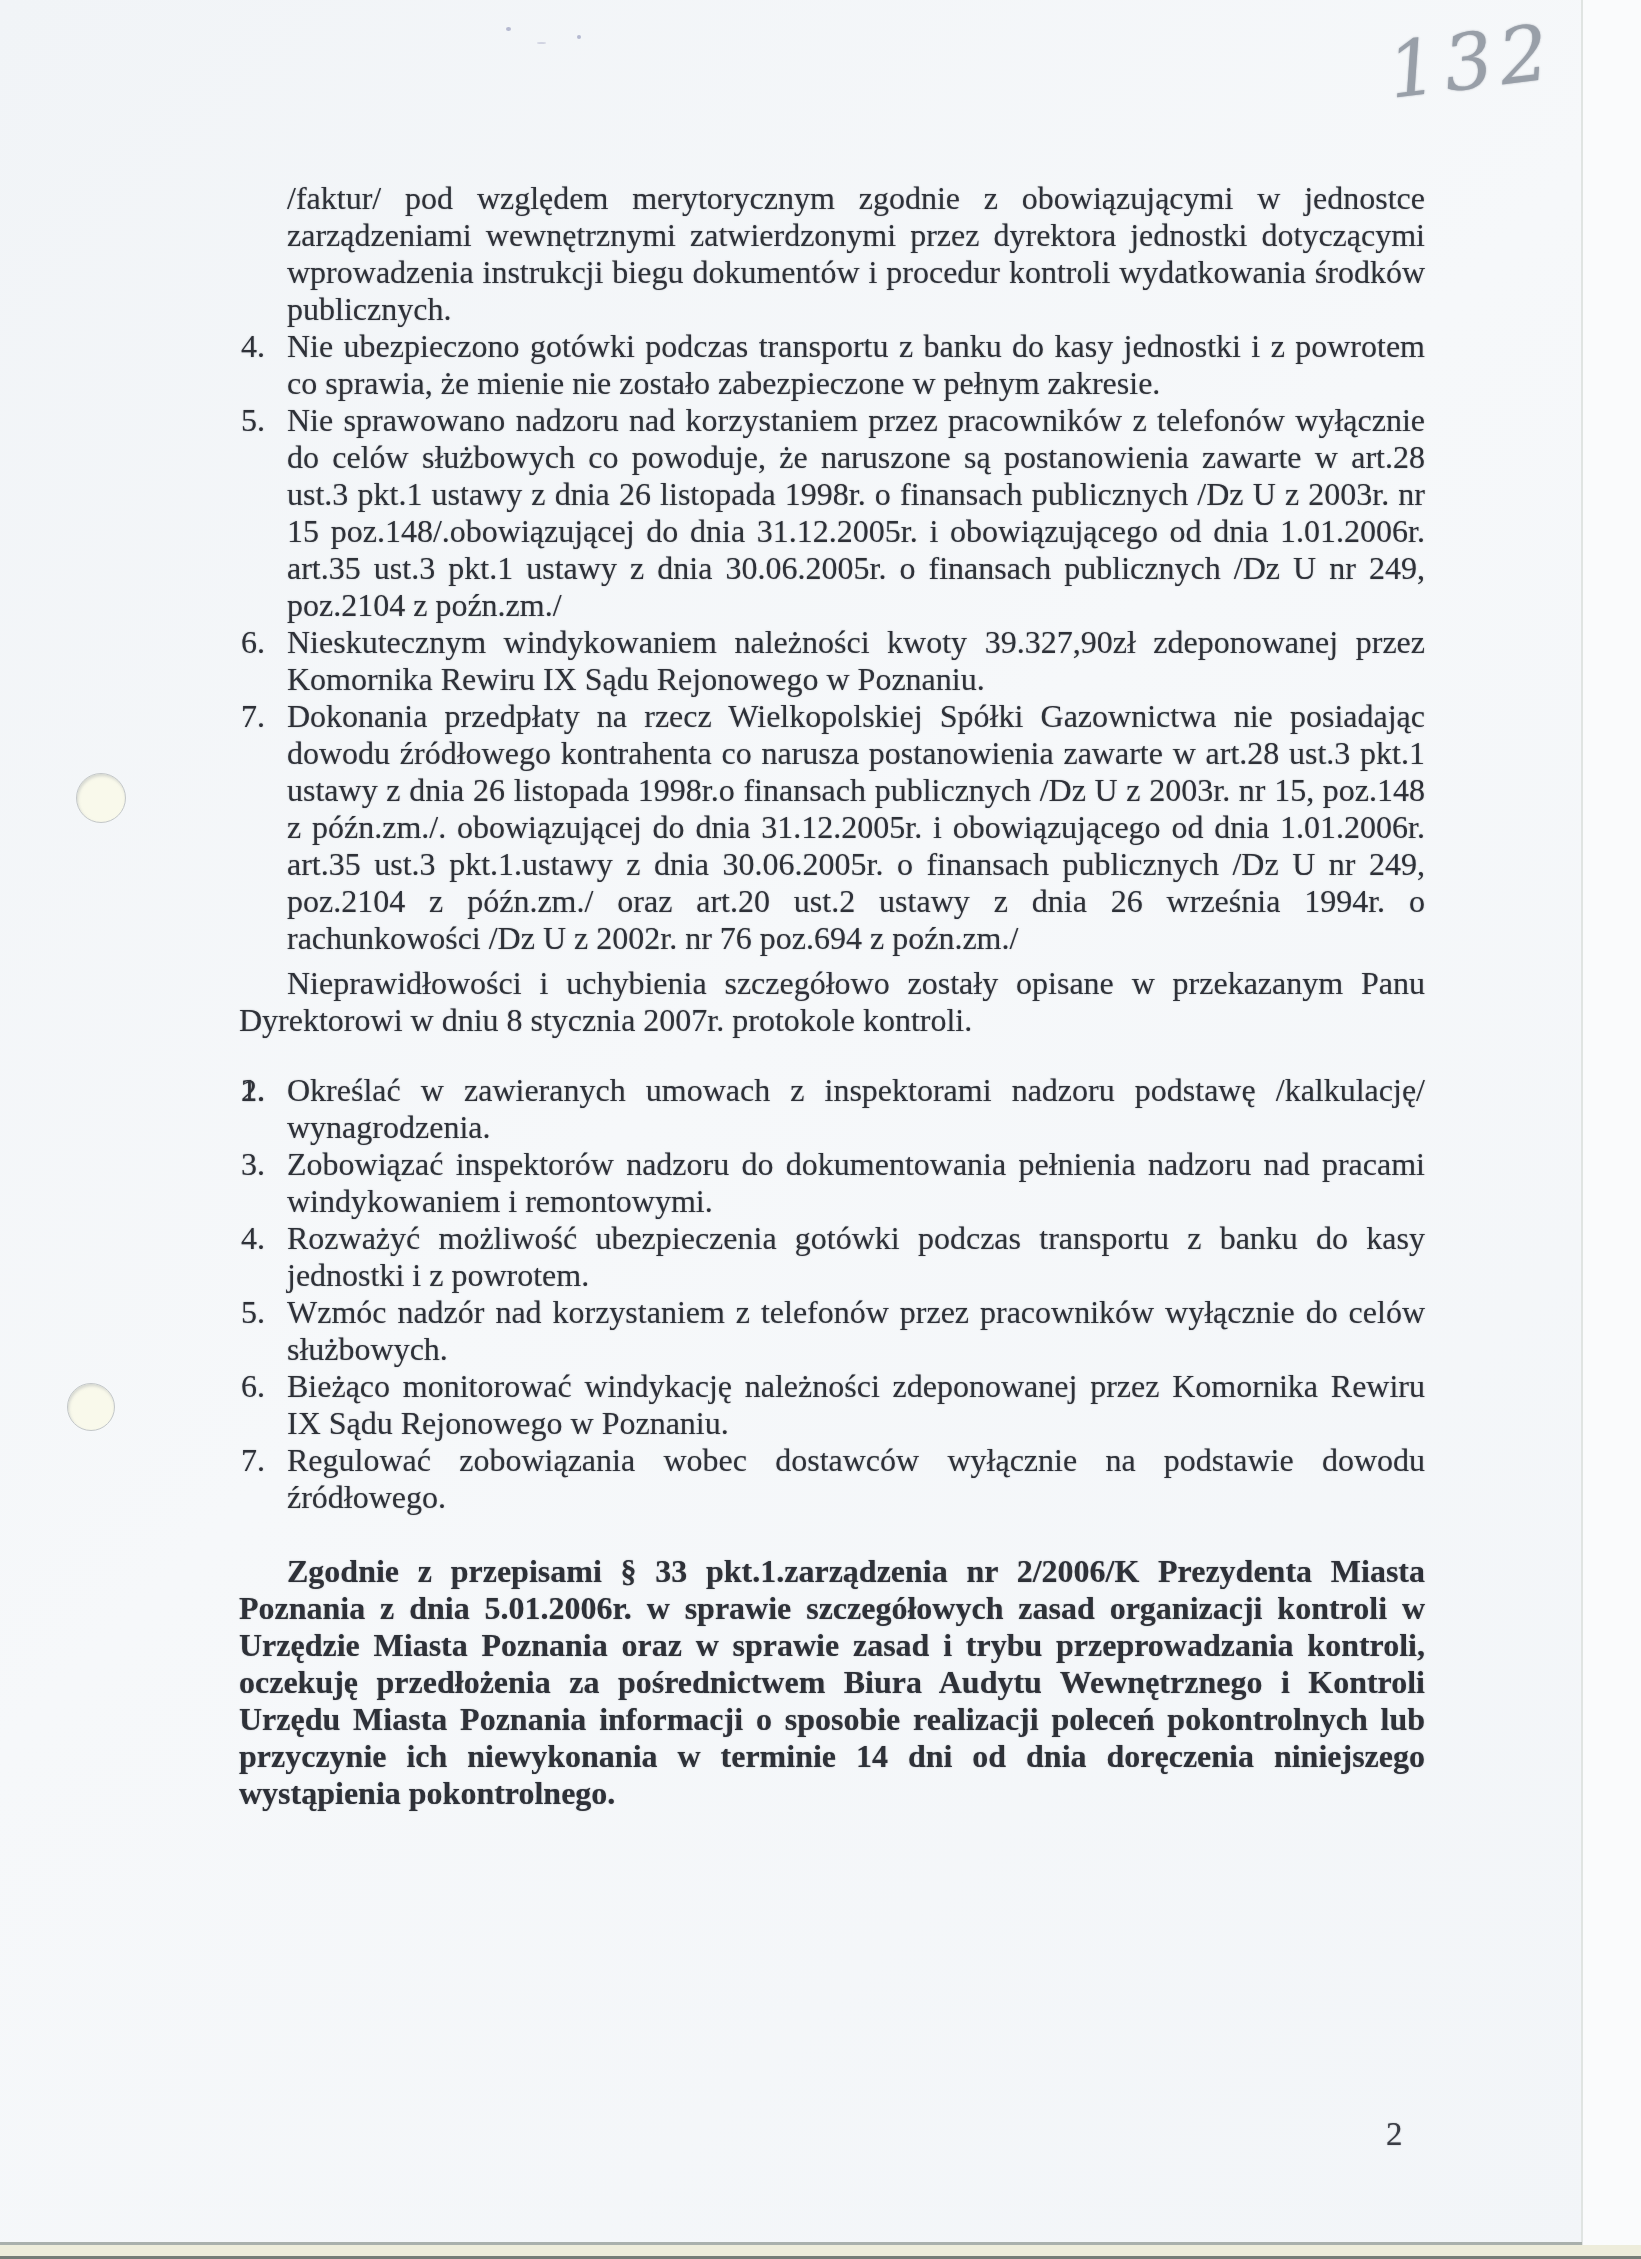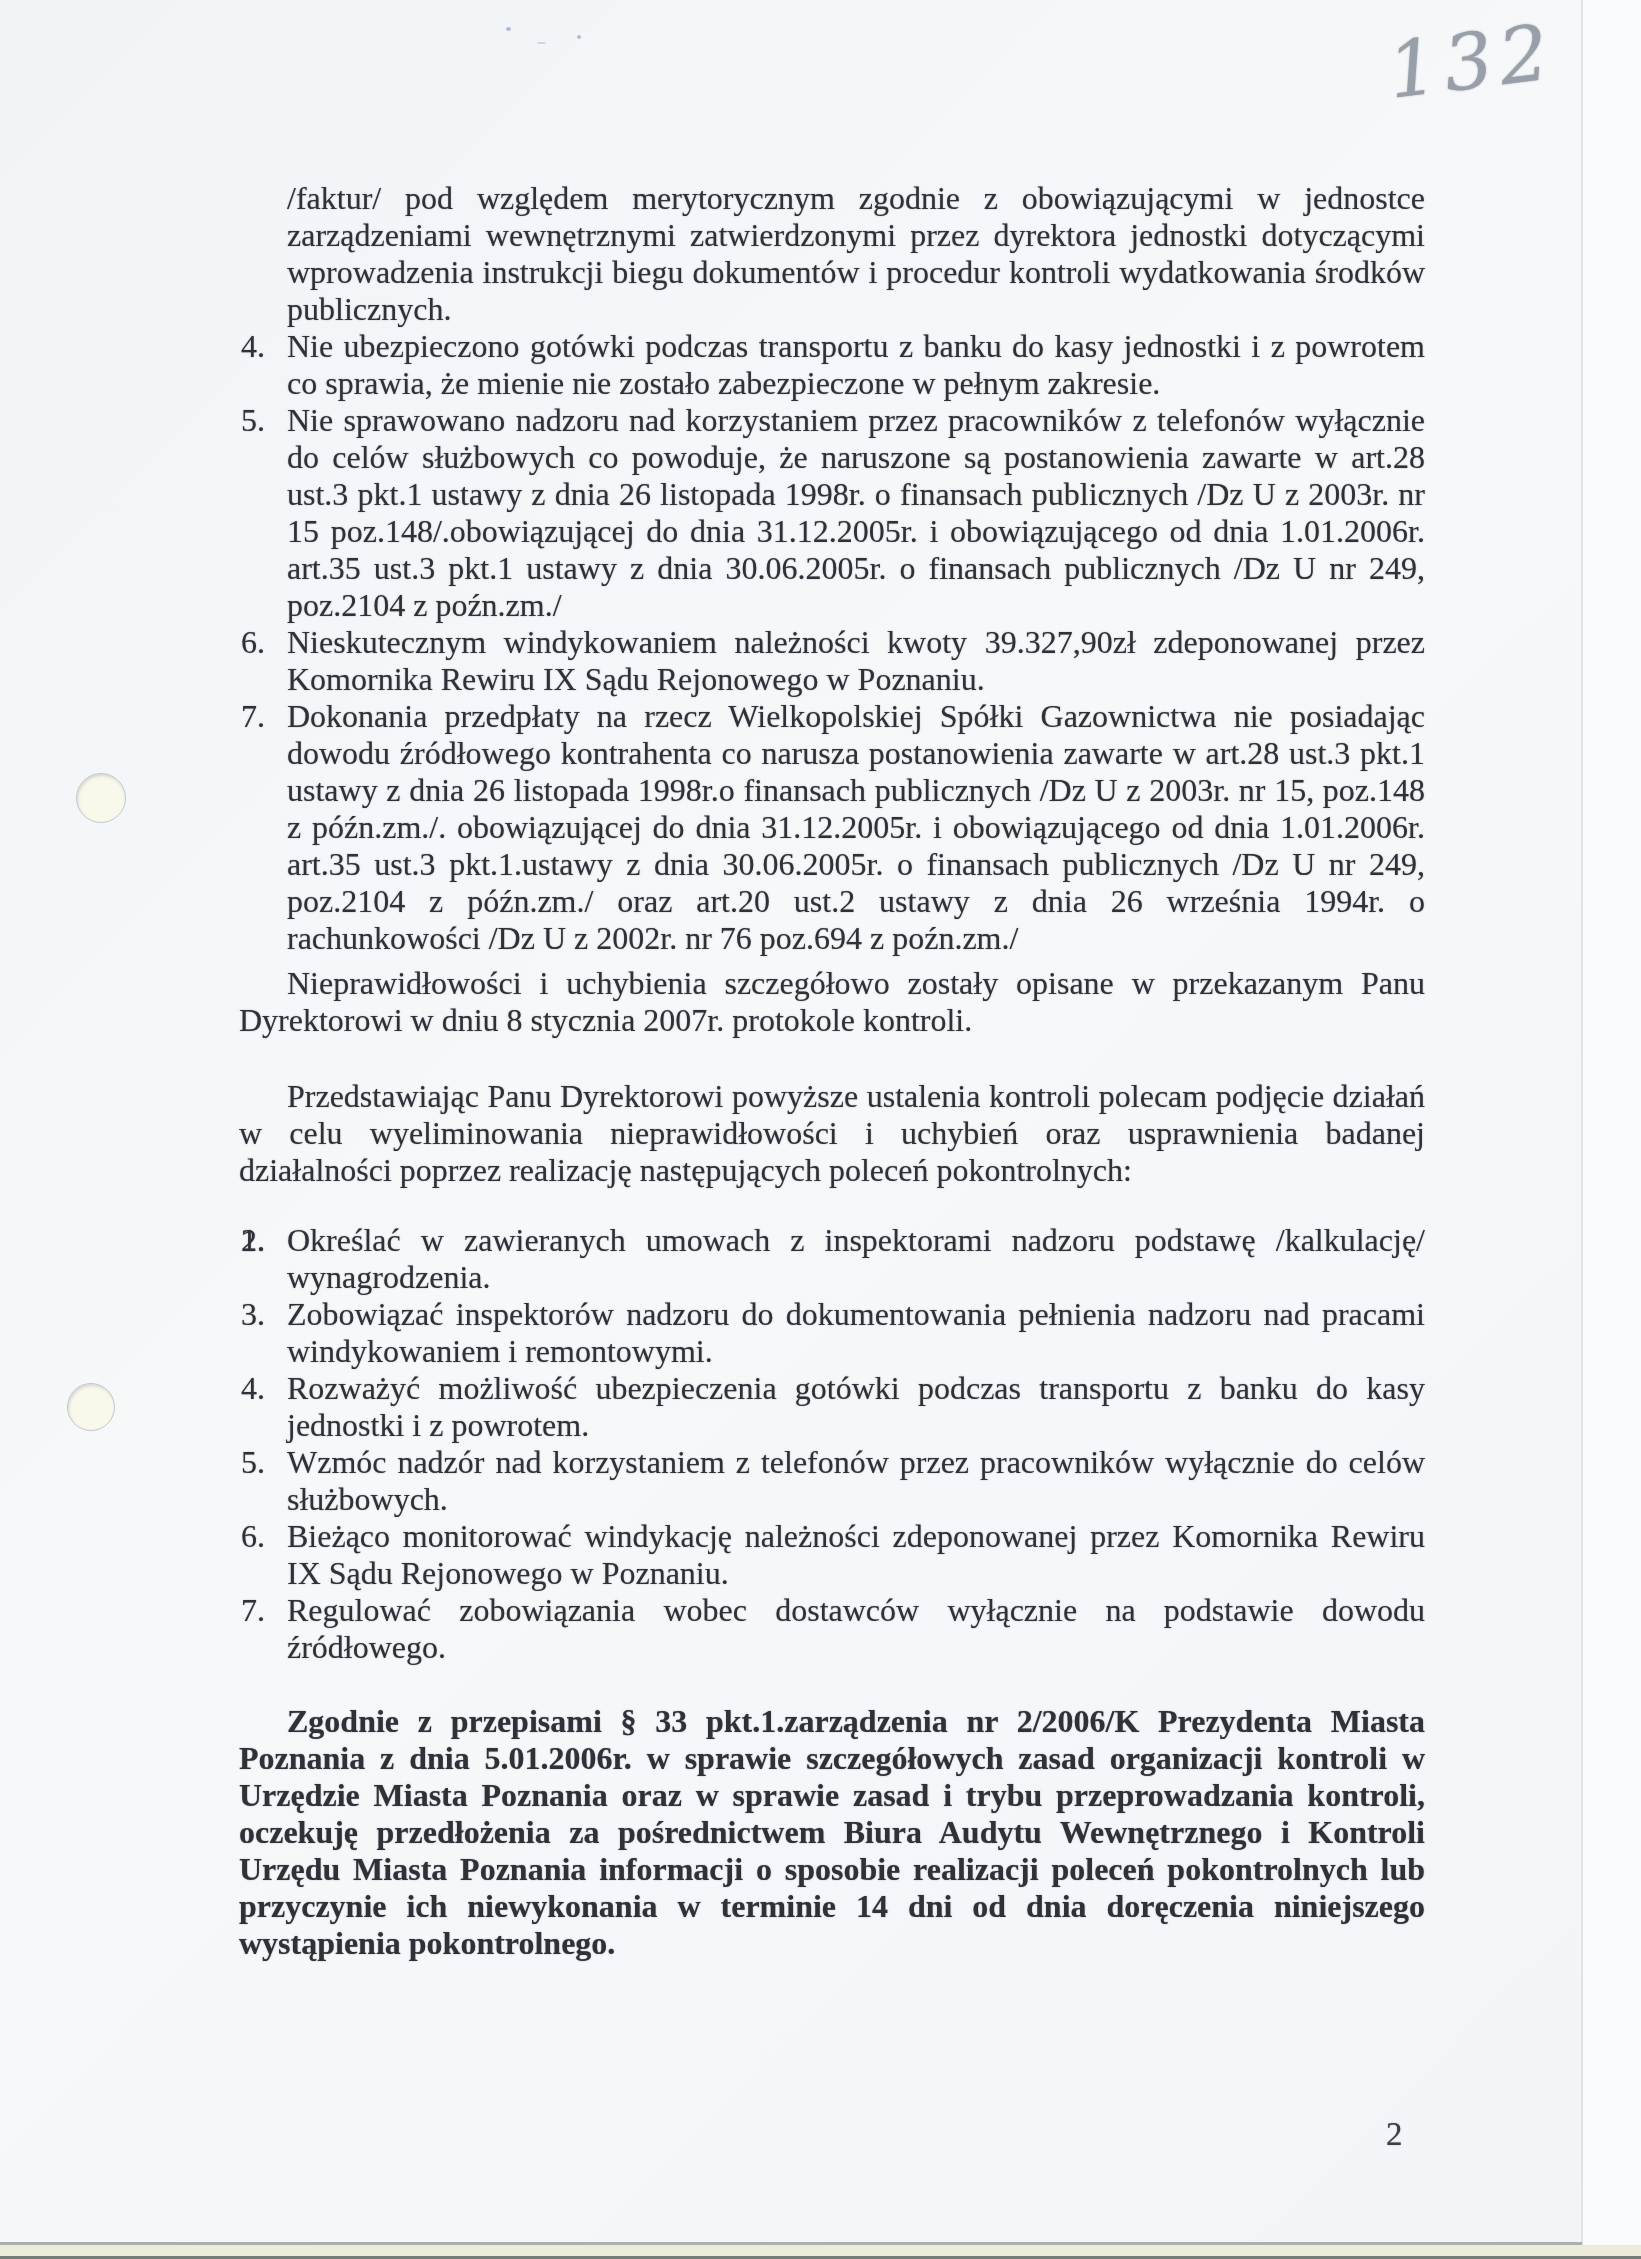--- a/index.html
+++ b/index.html
@@ -124,21 +124,20 @@
         <span class="li-text">Nieskutecznym windykowaniem należności kwoty 39.327,90zł zdeponowanej przez Komornika Rewiru IX Sądu Rejonowego w Poznaniu.</span>
       </li>
       <li>
         <span class="li-num">7.</span>
         <span class="li-text">Dokonania przedpłaty na rzecz Wielkopolskiej Spółki Gazownictwa nie posiadając dowodu źródłowego kontrahenta co narusza postanowienia zawarte w art.28 ust.3 pkt.1 ustawy z dnia 26 listopada 1998r.o finansach publicznych /Dz U z 2003r. nr 15, poz.148 z późn.zm./. obowiązującej do dnia 31.12.2005r. i obowiązującego od dnia 1.01.2006r. art.35 ust.3 pkt.1.ustawy z dnia 30.06.2005r. o finansach publicznych /Dz U nr 249, poz.2104 z późn.zm./ oraz art.20 ust.2 ustawy z dnia 26 września 1994r. o rachunkowości /Dz U z 2002r. nr 76 poz.694 z poźn.zm./</span>
       </li>
     </ol>
 
     <p class="para indent para-summary">Nieprawidłowości i uchybienia szczegółowo zostały opisane w przekazanym Panu Dyrektorowi w dniu 8 stycznia 2007r. protokole kontroli.</p>
 
-    <p class="para indent para-intro">Przedstawiając Panu Dyrektorowi powyższe ustalenia kontroli polecam podjęcie działań w celu wyeliminowania nieprawidłowości i uchybień oraz usprawnienia badanej działalności poprzez realizację następujących poleceń pokontrolnych:</p>
 
     <ol class="doc-list list-recommendations">
       <li>
         <span class="li-num">1.</span>
       </li>
       <li>
         <span class="li-num">2.</span>
         <span class="li-text">Określać w zawieranych umowach z inspektorami nadzoru podstawę /kalkulację/ wynagrodzenia.</span>
       </li>
       <li>

